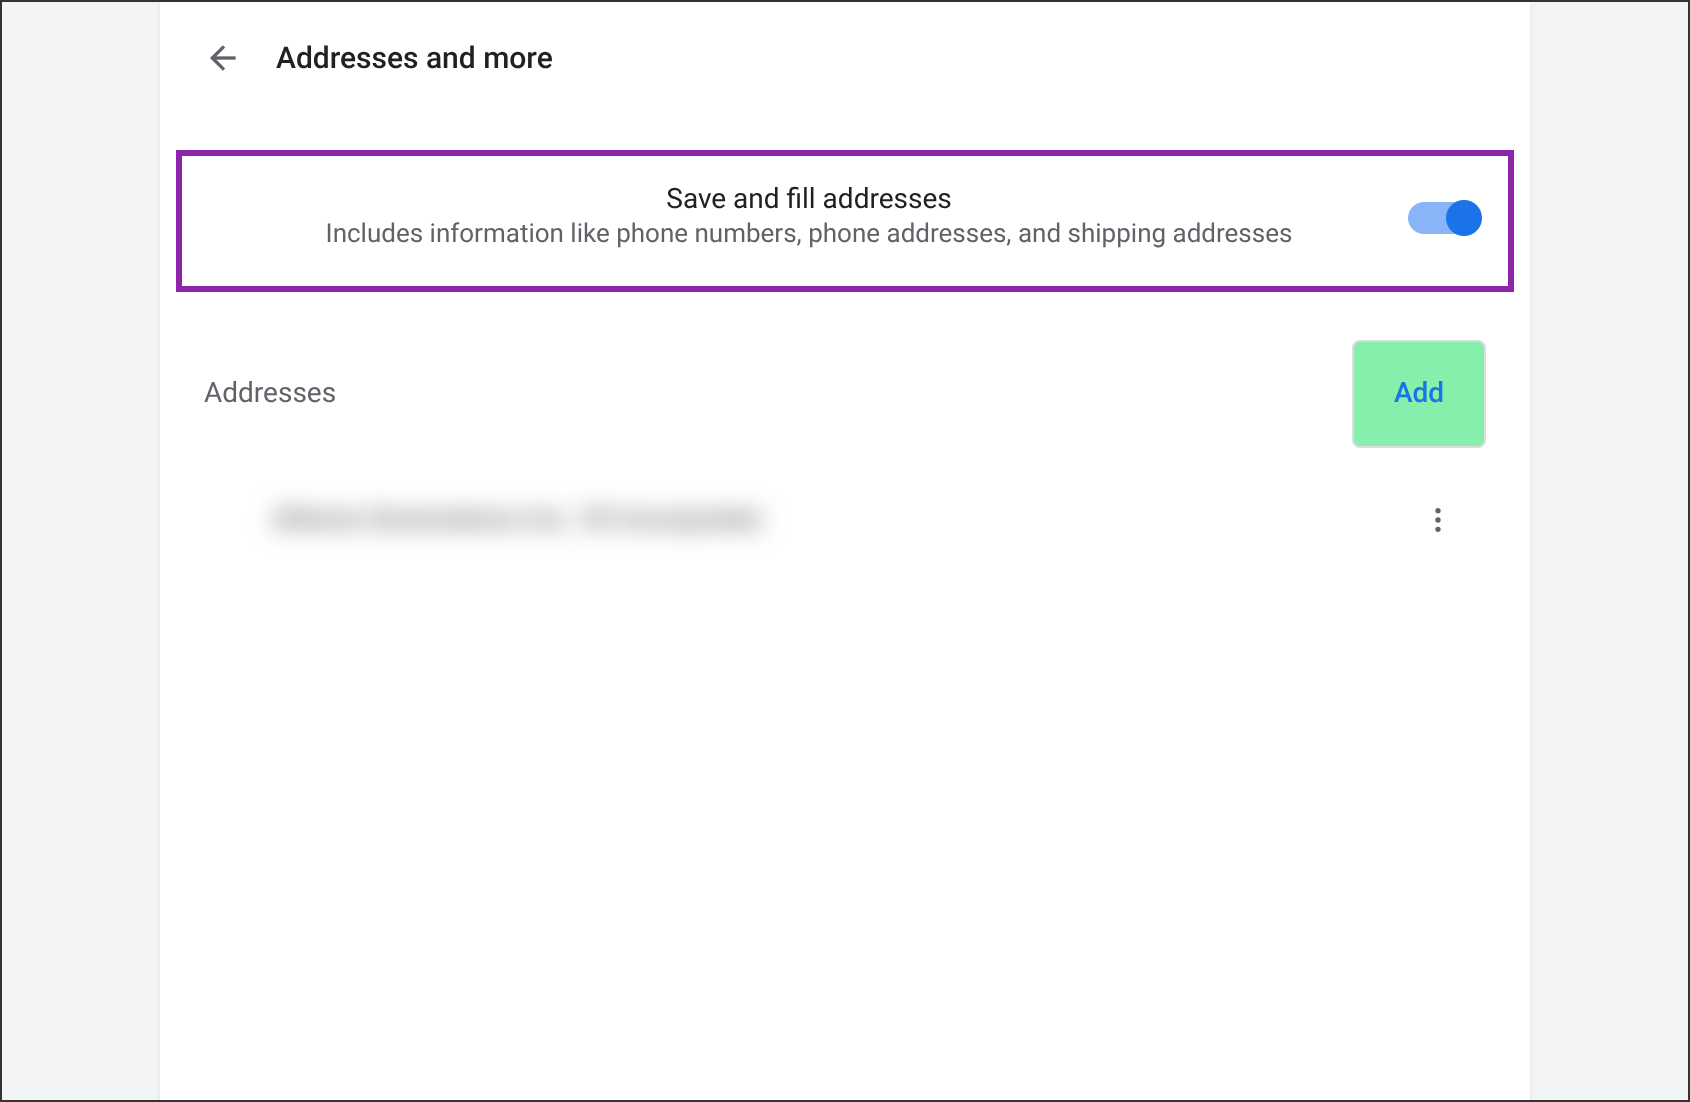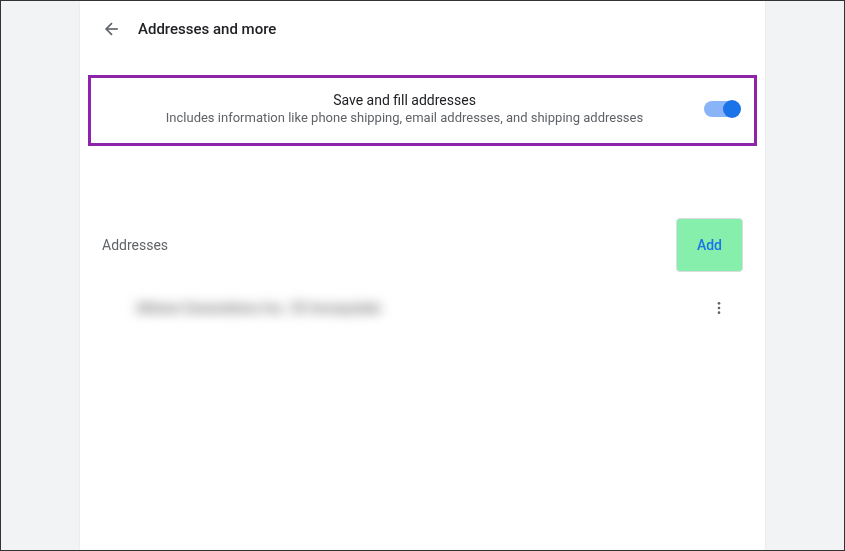--- a/index.html
+++ b/index.html
@@ -79,21 +79,20 @@
       border-radius: 50%;
       position: absolute;
       right: -1px;
       top: -1px;
     }
     .list-header {
       display: flex;
       align-items: center;
       justify-content: space-between;
       padding: 24px 22px 0 22px;
-      margin-top: 48px;
     }
     .list-title {
       font-size: 14px;
       color: #5f6368;
     }
     .add-btn {
       border: 1px solid #dadce0;
       background: #86efac;
       color: #1a73e8;
       font-size: 14px;
@@ -136,21 +135,21 @@
         <line x1="19" y1="12" x2="5" y2="12"></line>
         <polyline points="12 19 5 12 12 5"></polyline>
       </svg>
     </div>
     <div class="header-title">Addresses and more</div>
   </div>
 
   <div class="highlight-box">
     <div class="setting-text">
       <div class="setting-title">Save and fill addresses</div>
-      <div class="setting-desc">Includes information like phone shipping, email addresses, and shipping addresses</div>
+      <div class="setting-desc">Includes information like phone numbers, phone addresses, and shipping addresses</div>
     </div>
     <div class="toggle">
       <div class="toggle-thumb"></div>
     </div>
   </div>
 
   <div class="list-header">
     <div class="list-title">Addresses</div>
     <button class="add-btn">Add</button>
   </div>

